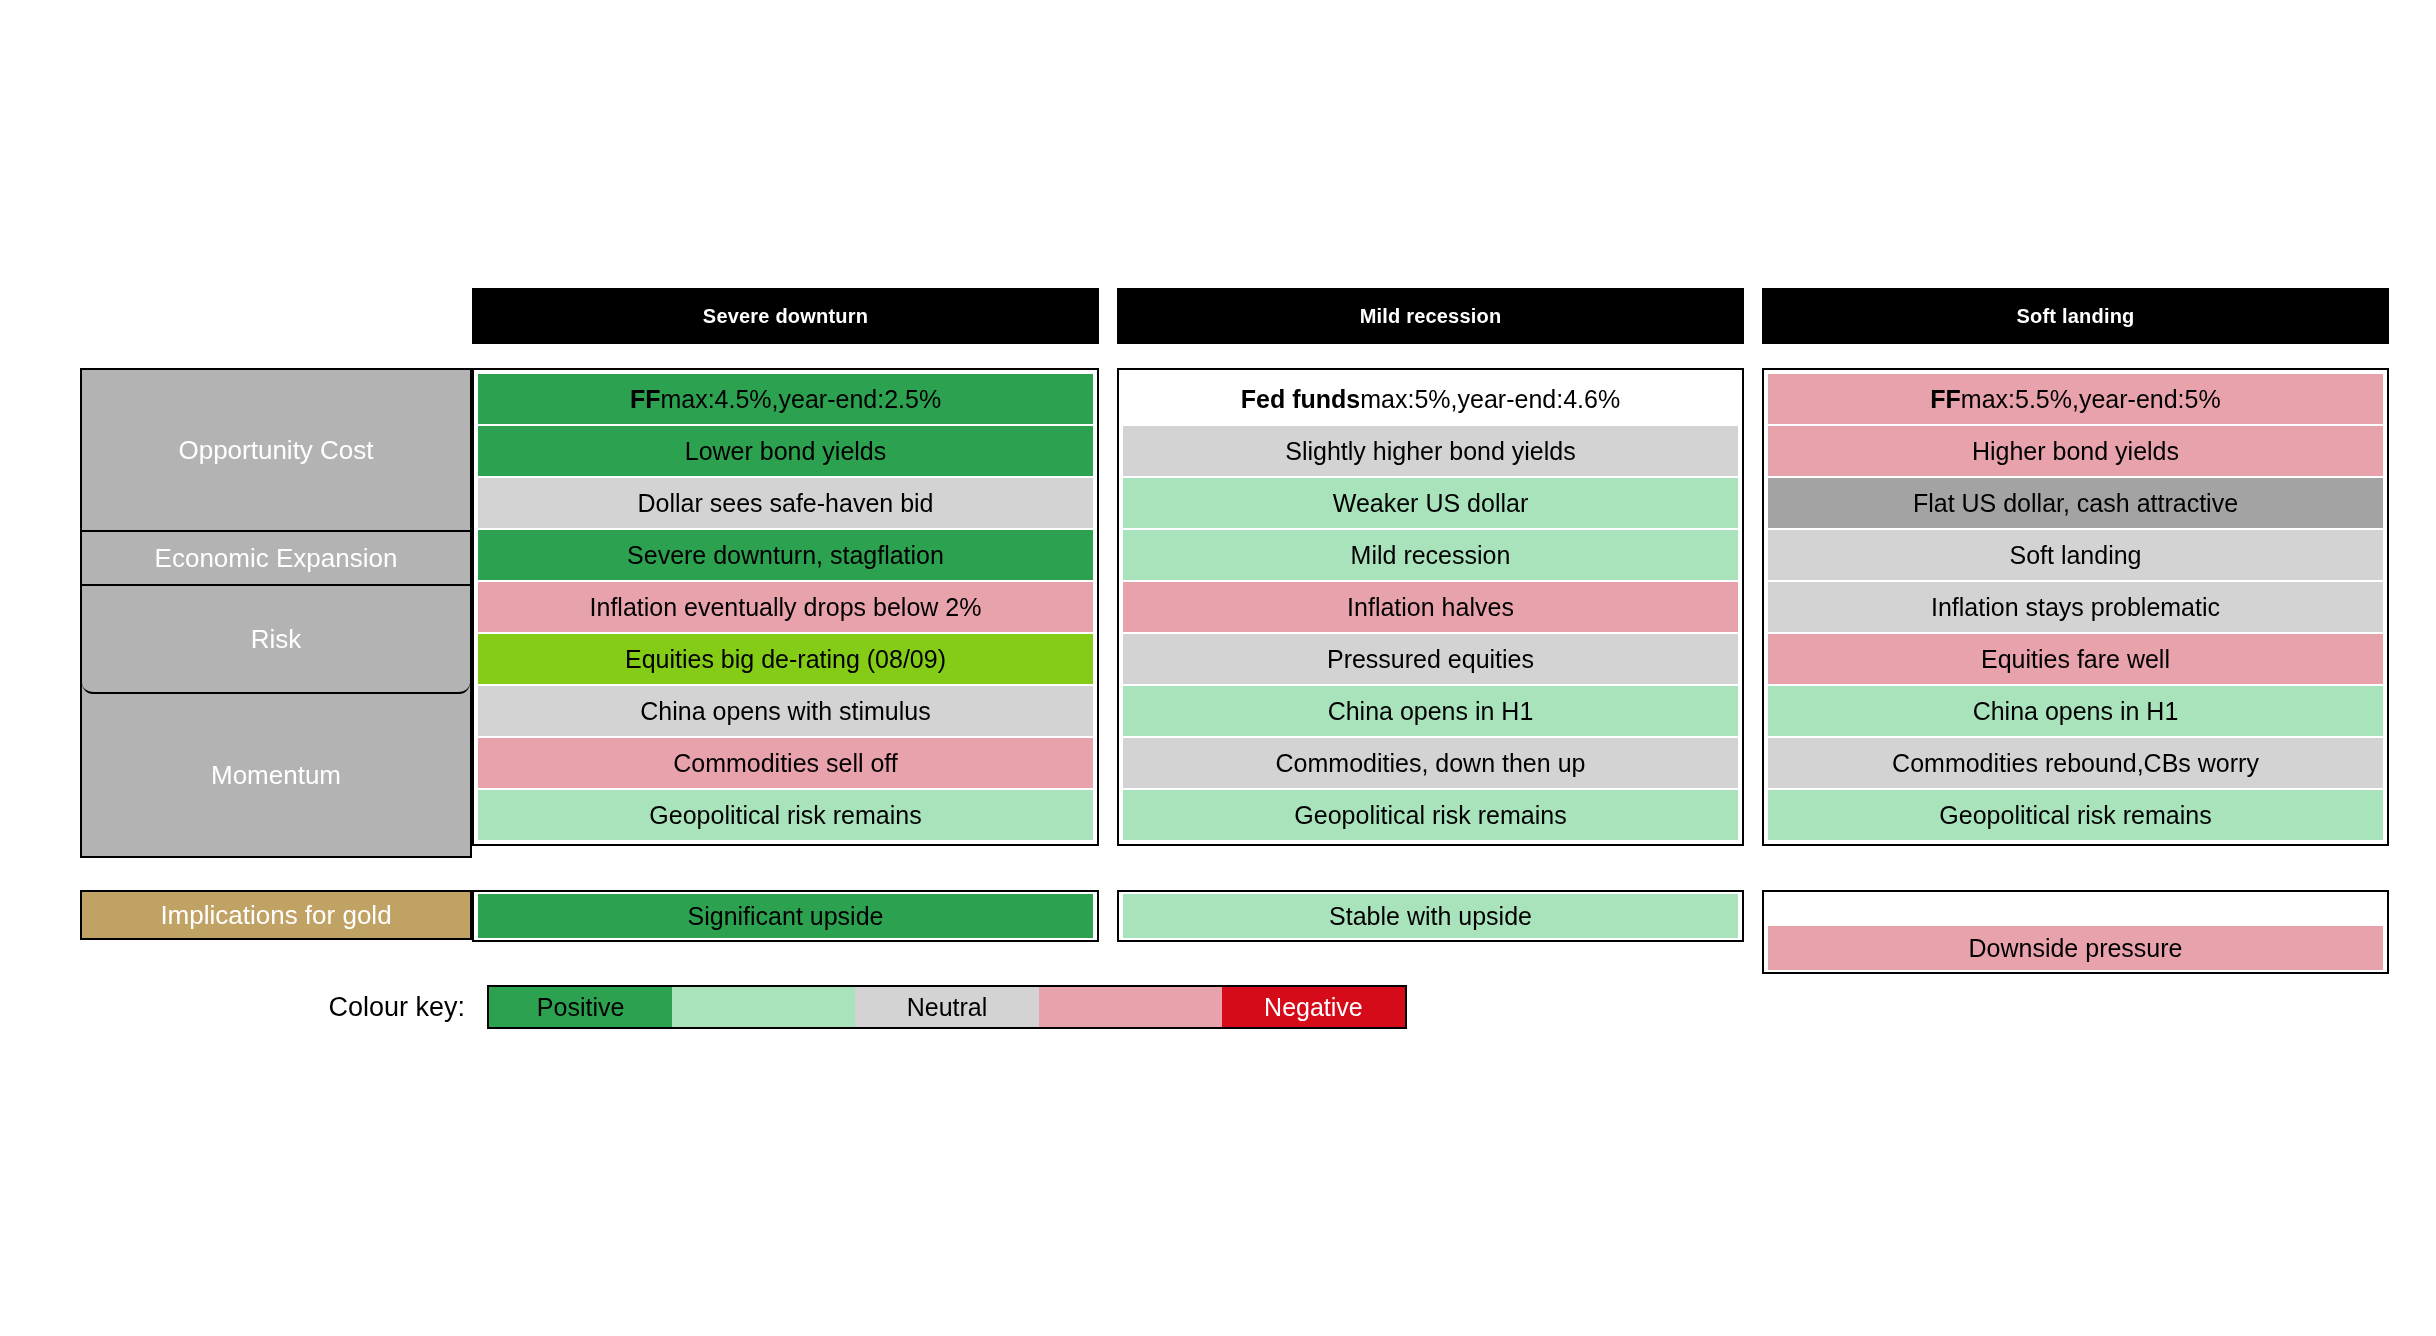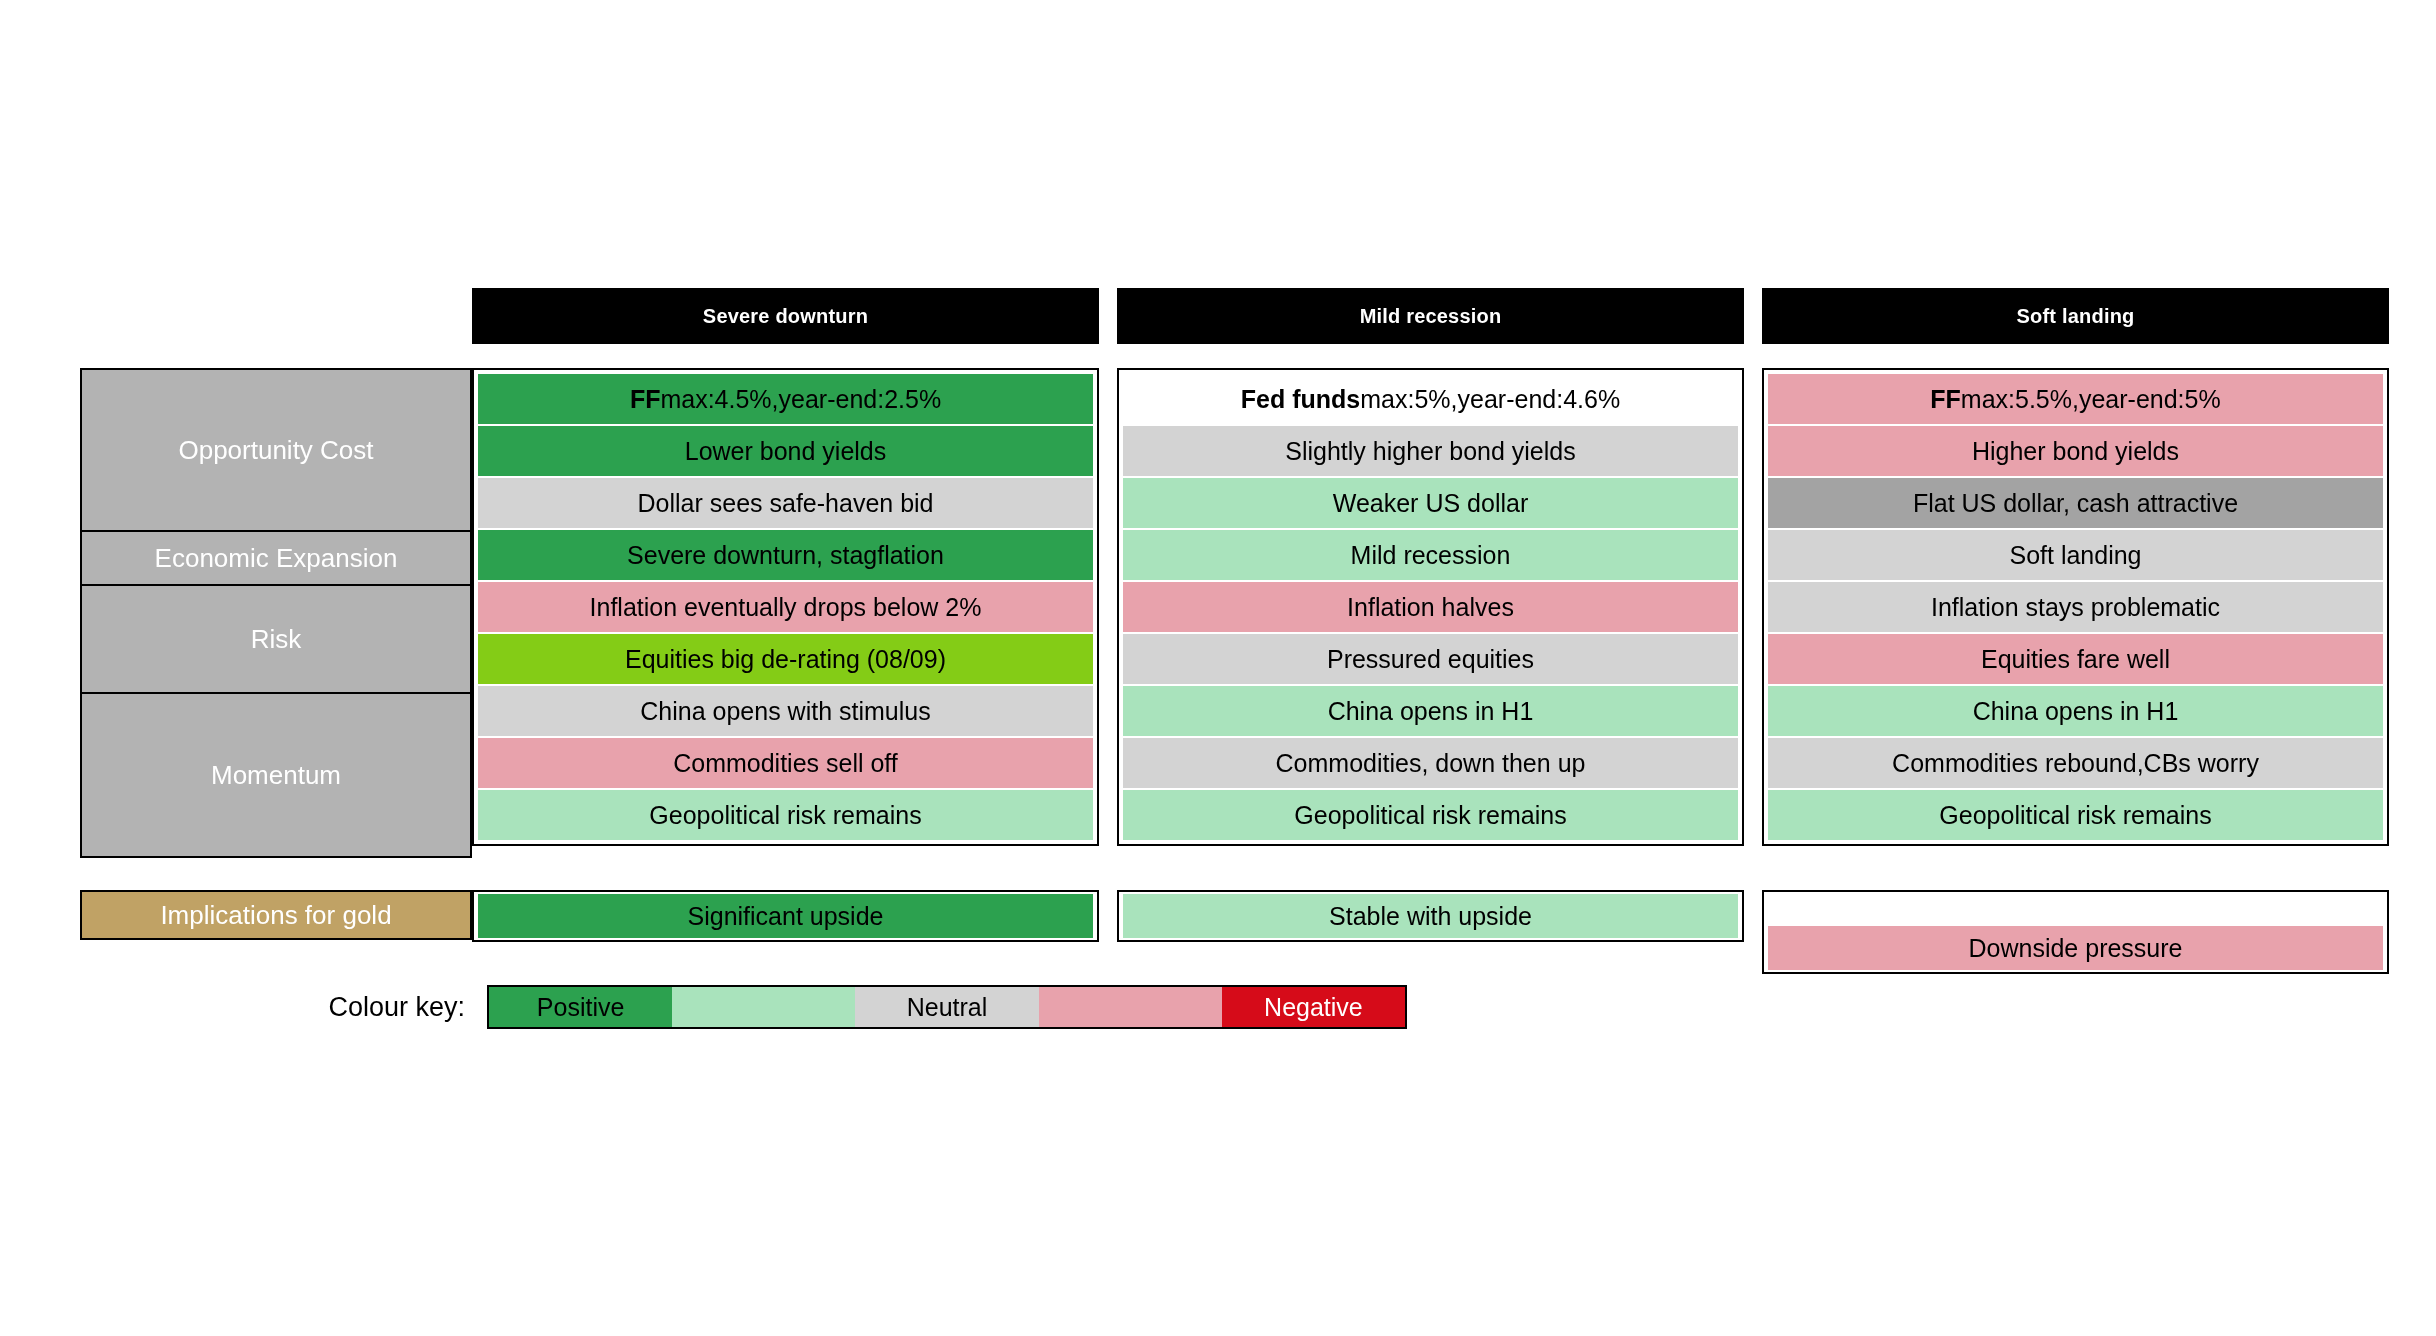--- a/index.html
+++ b/index.html
@@ -74,21 +74,21 @@
     font-size: 26px;
     display: flex;
     align-items: center;
     justify-content: center;
     border-bottom: 2px solid #000000;
     text-align: center;
   }
   .rowlabel:last-child { border-bottom: none; }
   .rl-h3 { height: 162px; }
   .rl-h1 { height: 54px; }
-  .rl-h2 { height: 108px; }
+  .rl-h2 { height: 108px; border-radius: 11px; }
 
   .col-gap { flex: 0 0 18px; }
 
   .col {
     flex: 0 0 627px;
     width: 627px;
     border: 2px solid #000000;
     box-sizing: border-box;
     background: #ffffff;
     padding: 2px 4px;

